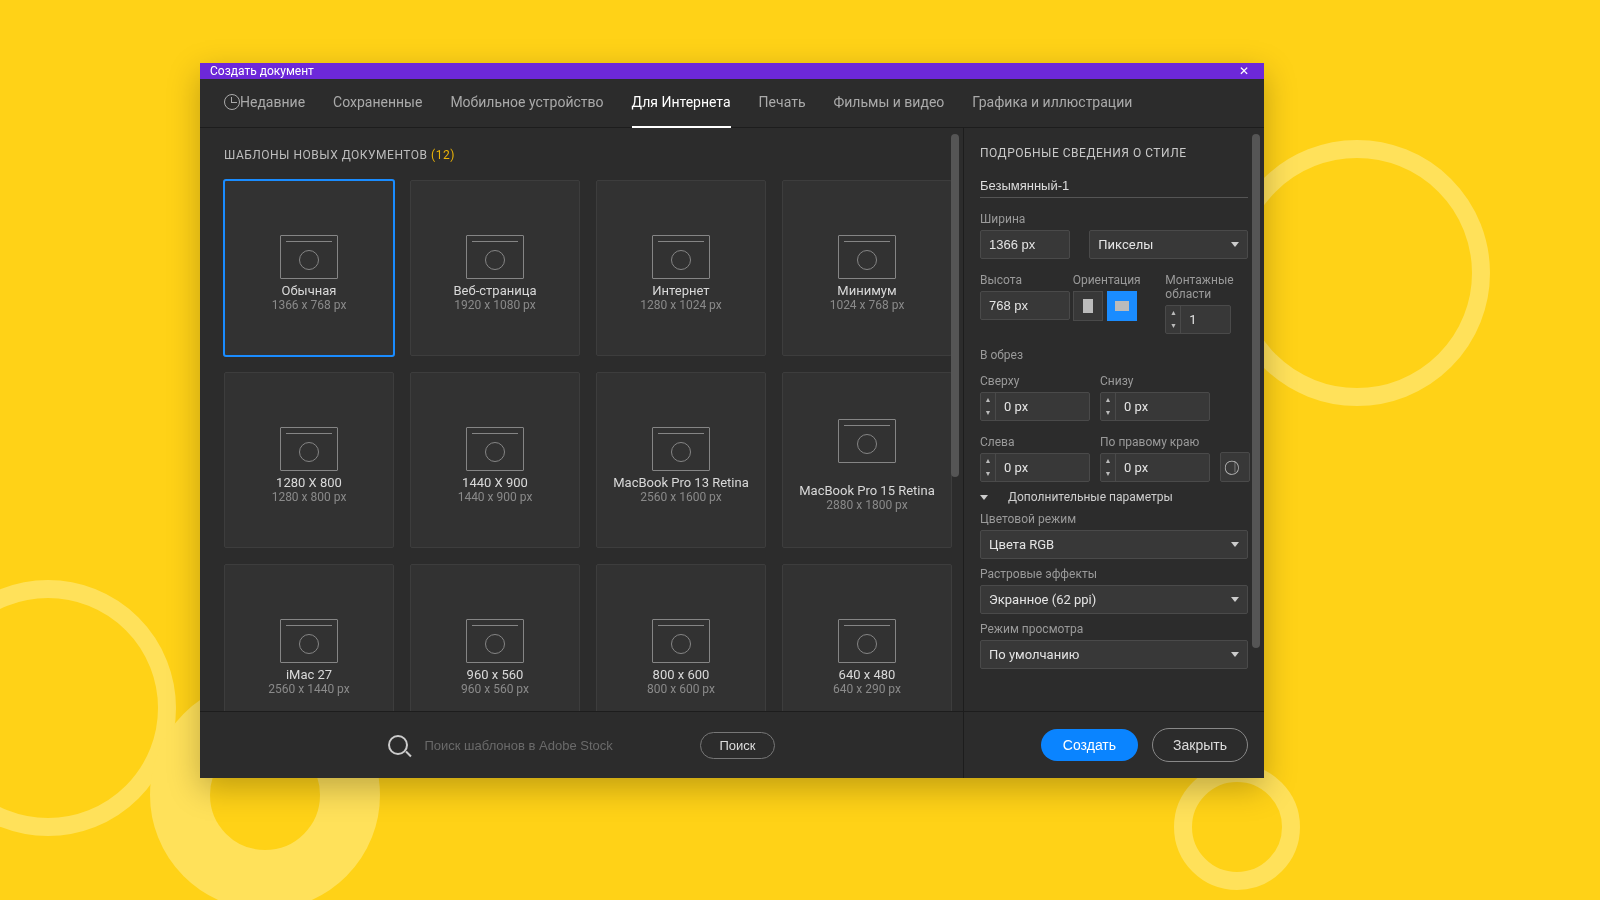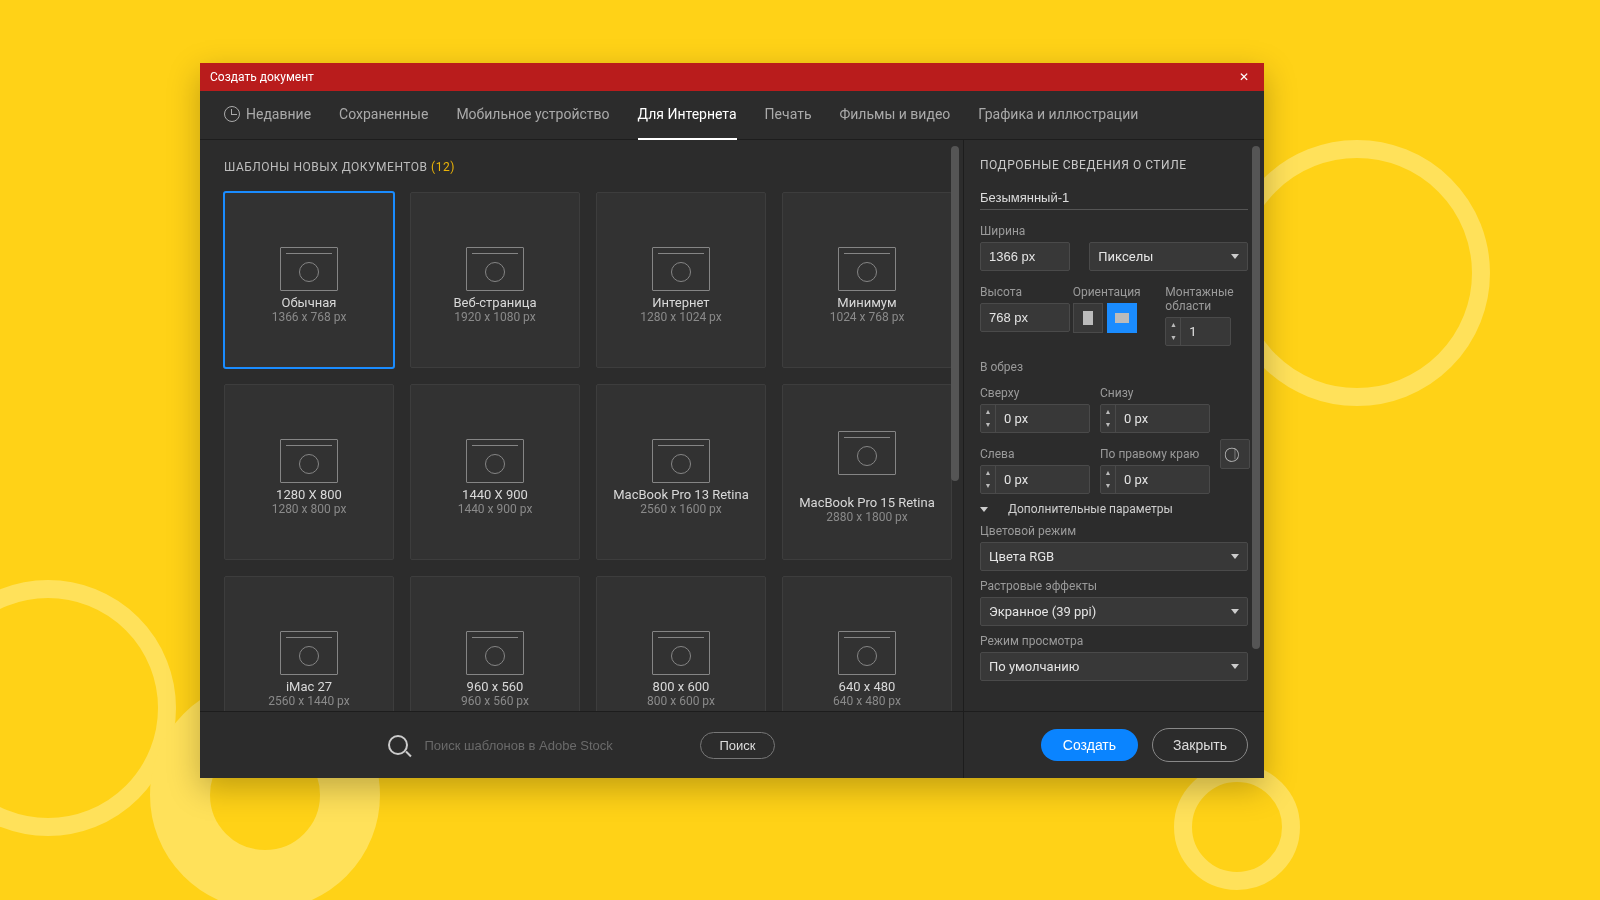--- a/index.html
+++ b/index.html
@@ -30,22 +30,22 @@
     width: 1064px;
     height: 715px;
     background: #2c2c2c;
     box-shadow: 0 10px 30px rgba(0,0,0,0.25);
     display: flex;
     flex-direction: column;
     color: #b7b7b7;
     font-size: 13px;
   }
   .titlebar {
-    height: 28px;
-    background: #b91c1c;
+    height: 16px;
+    background: #6d28d9;
     color: #fff;
     display: flex;
     align-items: center;
     padding: 0 10px;
     font-size: 12px;
     justify-content: space-between;
   }
   .titlebar .close {
     width: 20px; text-align: center; cursor: pointer;
   }
@@ -58,21 +58,20 @@
     height: 48px;
     align-items: center;
     border-bottom: 1px solid #1d1d1d;
   }
   .tab {
     color: #aaa;
     font-size: 14px;
     height: 100%;
     display: flex;
     align-items: center;
-    gap: 6px;
     border-bottom: 2px solid transparent;
     cursor: pointer;
   }
   .tab.active { color: #fff; border-bottom-color: #fff; }
   .tab .clock {
     width: 14px; height: 14px; border: 1.5px solid #aaa; border-radius: 50%;
     position: relative; display:inline-block;
   }
   .tab .clock::after {
     content:""; position:absolute; width:5px; height:5px; border-left:1.5px solid #aaa; border-bottom:1.5px solid #aaa;
@@ -370,21 +369,21 @@
               <div class="thumb"></div>
               <div style="text-align: center;">
                 <div class="t-name">800 x 600</div>
                 <div class="t-dim">800 x 600 px</div>
               </div>
             </div>
             <div class="card">
               <div class="thumb"></div>
               <div style="text-align: center;">
                 <div class="t-name">640 x 480</div>
-                <div class="t-dim">640 x 480 px</div>
+                <div class="t-dim">640 x 290 px</div>
               </div>
             </div>
           </div>
         <div class="vscroll">
             <div class="thumb"></div>
           </div>
       </div>
       <div class="left-search">
         <span class="search-icon"></span>
         <input class="search-input" placeholder="Поиск шаблонов в Adobe Stock" style="">
@@ -453,21 +452,21 @@
             <div class="stepper">
                 <div class="arrows">
                   <span>▲</span>
                   <span>▼</span>
                 </div>
                 <div class="val">0 px</div>
               </div>
           </div>
           <div style="flex:0 0 28px"></div>
         </div>
-        <div class="row" style="margin-top:6px; align-items:flex-start">
+        <div class="row" style="margin-top:6px; align-items:flex-end">
           <div>
             <div class="field-label">Слева</div>
             <div class="stepper">
                 <div class="arrows">
                   <span>▲</span>
                   <span>▼</span>
                 </div>
                 <div class="val">0 px</div>
               </div>
           </div>
@@ -492,21 +491,21 @@
         </div>
 
         <div class="field-label">Цветовой режим</div>
         <div class="select">
           <span>Цвета RGB</span>
           <span class="chev"></span>
         </div>
 
         <div class="field-label">Растровые эффекты</div>
         <div class="select">
-          <span>Экранное (39 ppi)</span>
+          <span>Экранное (62 ppi)</span>
           <span class="chev"></span>
         </div>
 
         <div class="field-label">Режим просмотра</div>
         <div class="select">
           <span>По умолчанию</span>
           <span class="chev"></span>
         </div>
 
         <div class="vscroll">

